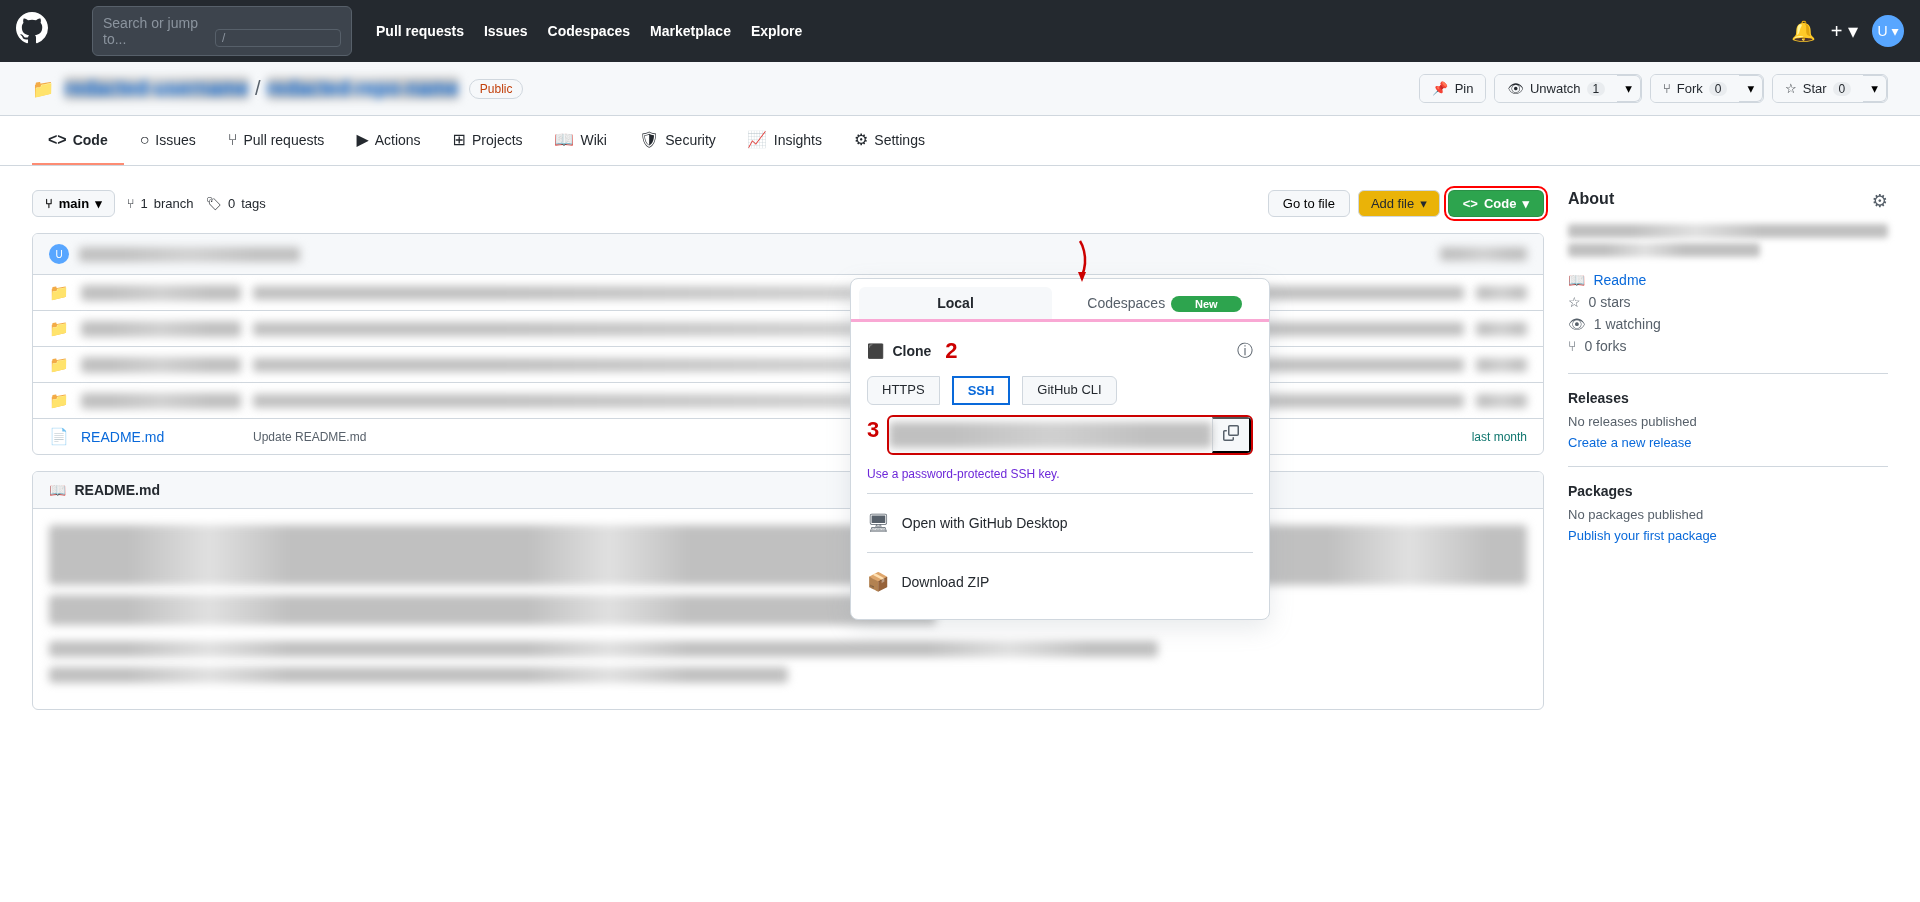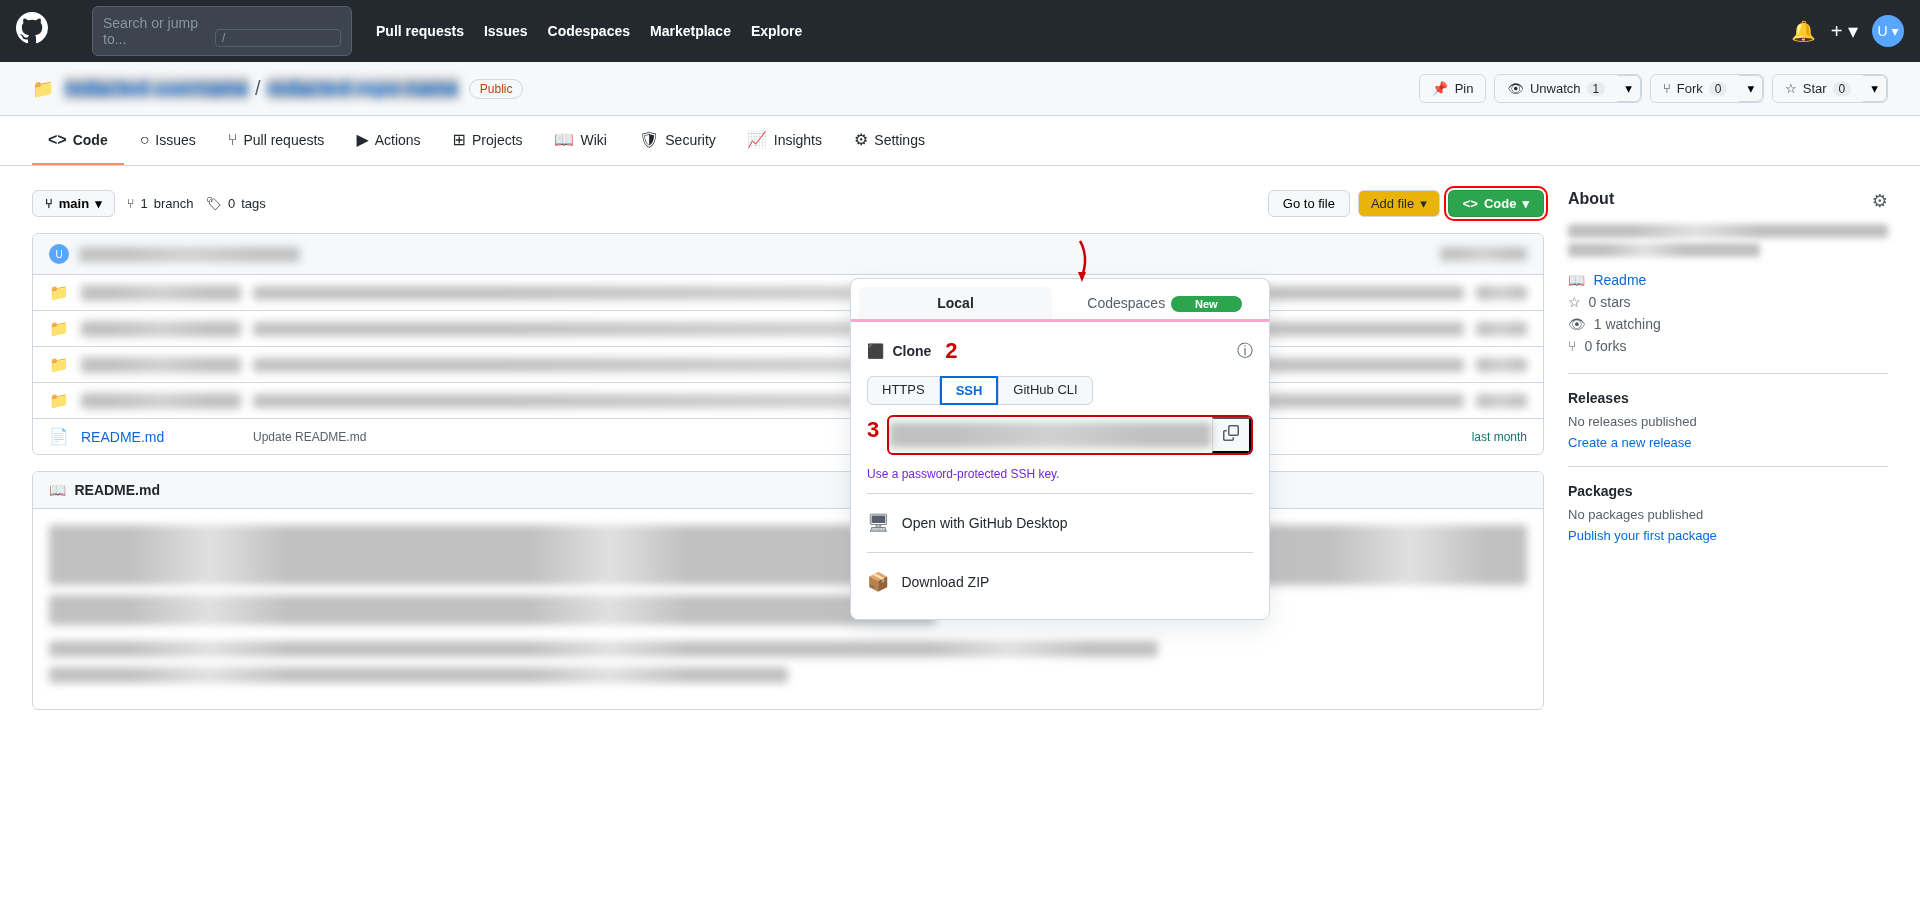--- a/index.html
+++ b/index.html
@@ -314,21 +314,21 @@
     }
     .dropdown-body { padding: 16px; }
     .clone-header {
       display: flex; align-items: center; justify-content: space-between;
       margin-bottom: 12px;
     }
     .clone-label { font-size: 14px; font-weight: 600; display: flex; align-items: center; gap: 8px; }
     .clone-help { color: #57606a; font-size: 16px; cursor: pointer; }
     .clone-tabs {
       display: flex;
-      gap: 0;
+      gap: 12px;
       margin-bottom: 10px;
     }
     .clone-tab {
       padding: 5px 14px;
       font-size: 13px;
       border: 1px solid #d0d7de;
       background: #f6f8fa;
       cursor: pointer;
       color: #24292f;
     }

